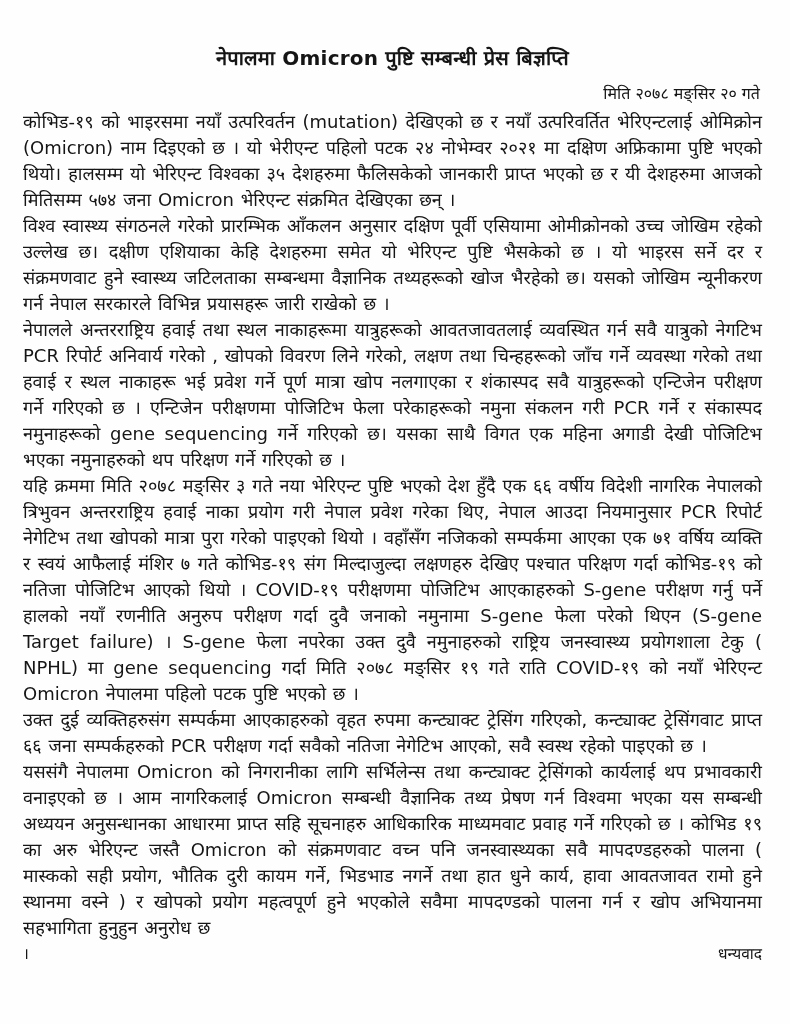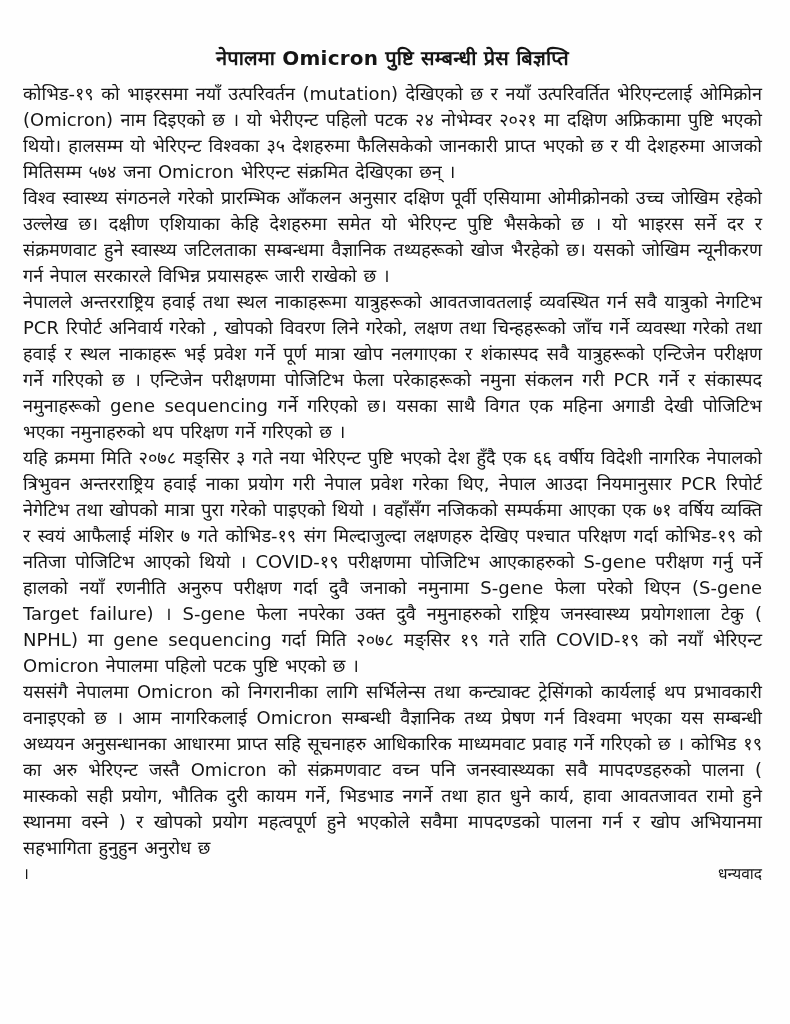--- a/index.html
+++ b/index.html
@@ -46,22 +46,24 @@
     font-size: 15.5px;
     line-height: 26px;
     margin: 0;
   }
 </style>
 </head>
 <body>
 
 <div class="page">
   <h1 class="title">नेपालमा Omicron पुष्टि सम्बन्धी प्रेस बिज्ञप्ति</h1>
+  <div class="date-line">मिति २०७८ मङ्सिर २० गते</div>
   <p class="para">कोभिड-१९ को भाइरसमा नयाँ उत्परिवर्तन (mutation) देखिएको छ र नयाँ उत्परिवर्तित भेरिएन्टलाई ओमिक्रोन (Omicron) नाम दिइएको छ । यो भेरीएन्ट पहिलो पटक २४ नोभेम्वर २०२१ मा  दक्षिण अफ्रिकामा पुष्टि भएको थियो। हालसम्म यो भेरिएन्ट विश्वका ३५ देशहरुमा फैलिसकेको जानकारी प्राप्त भएको छ र यी देशहरुमा आजको मितिसम्म ५७४ जना Omicron भेरिएन्ट संक्रमित देखिएका छन् ।</p>
   <p class="para">विश्व स्वास्थ्य संगठनले गरेको प्रारम्भिक आँकलन अनुसार दक्षिण पूर्वी एसियामा ओमीक्रोनको उच्च जोखिम रहेको उल्लेख छ। दक्षीण एशियाका केहि देशहरुमा समेत यो भेरिएन्ट पुष्टि भैसकेको छ । यो भाइरस सर्ने दर र संक्रमणवाट हुने स्वास्थ्य जटिलताका सम्बन्धमा वैज्ञानिक तथ्यहरूको खोज भैरहेको छ। यसको जोखिम न्यूनीकरण गर्न नेपाल सरकारले विभिन्न प्रयासहरू जारी राखेको छ ।</p>
   <p class="para">नेपालले अन्तरराष्ट्रिय हवाई तथा स्थल नाकाहरूमा यात्रुहरूको आवतजावतलाई व्यवस्थित गर्न सवै यात्रुको नेगटिभ PCR रिपोर्ट अनिवार्य गरेको , खोपको विवरण लिने गरेको, लक्षण तथा चिन्हहरूको जाँच गर्ने व्यवस्था गरेको तथा हवाई र स्थल नाकाहरू भई प्रवेश गर्ने पूर्ण मात्रा खोप नलगाएका र शंकास्पद सवै यात्रुहरूको एन्टिजेन परीक्षण गर्ने गरिएको छ । एन्टिजेन परीक्षणमा पोजिटिभ फेला परेकाहरूको नमुना संकलन गरी PCR गर्ने र संकास्पद नमुनाहरूको gene sequencing गर्ने गरिएको छ। यसका साथै विगत एक महिना अगाडी देखी पोजिटिभ भएका नमुनाहरुको थप परिक्षण गर्ने गरिएको छ ।</p>
   <p class="para">यहि क्रममा  मिति २०७८ मङ्सिर ३ गते नया भेरिएन्ट पुष्टि भएको देश हुँदै एक ६६ वर्षीय विदेशी नागरिक नेपालको त्रिभुवन अन्तरराष्ट्रिय हवाई नाका प्रयोग गरी नेपाल प्रवेश गरेका थिए, नेपाल आउदा नियमानुसार PCR रिपोर्ट नेगेटिभ तथा खोपको मात्रा पुरा गरेको पाइएको थियो । वहाँसँग नजिकको सम्पर्कमा आएका एक ७१ वर्षिय व्यक्ति र स्वयं आफैलाई मंशिर ७ गते  कोभिड-१९ संग मिल्दाजुल्दा लक्षणहरु देखिए पश्चात परिक्षण गर्दा कोभिड-१९ को नतिजा पोजिटिभ आएको थियो । COVID-१९ परीक्षणमा पोजिटिभ आएकाहरुको S-gene परीक्षण गर्नु पर्ने हालको नयाँ रणनीति अनुरुप परीक्षण गर्दा दुवै जनाको नमुनामा   S-gene फेला परेको थिएन (S-gene Target failure) । S-gene फेला नपरेका उक्त दुवै नमुनाहरुको राष्ट्रिय जनस्वास्थ्य प्रयोगशाला टेकु ( NPHL) मा gene sequencing गर्दा मिति २०७८ मङ्सिर १९ गते राति COVID-१९ को नयाँ भेरिएन्ट Omicron नेपालमा पहिलो पटक पुष्टि भएको छ ।</p>
+  <p class="para">उक्त दुई व्यक्तिहरुसंग सम्पर्कमा आएकाहरुको वृहत रुपमा कन्ट्याक्ट ट्रेसिंग गरिएको, कन्ट्याक्ट ट्रेसिंगवाट प्राप्त ६६ जना सम्पर्कहरुको PCR परीक्षण गर्दा सवैको नतिजा नेगेटिभ आएको, सवै स्वस्थ रहेको पाइएको छ ।</p>
   <p class="para">यससंगै नेपालमा Omicron को निगरानीका लागि सर्भिलेन्स तथा कन्ट्याक्ट ट्रेसिंगको कार्यलाई थप प्रभावकारी वनाइएको छ । आम नागरिकलाई  Omicron सम्बन्धी वैज्ञानिक तथ्य प्रेषण गर्न विश्वमा भएका यस सम्बन्धी अध्ययन अनुसन्धानका आधारमा प्राप्त सहि सूचनाहरु आधिकारिक माध्यमवाट प्रवाह गर्ने गरिएको छ । कोभिड १९ का अरु भेरिएन्ट जस्तै Omicron को संक्रमणवाट वच्न पनि जनस्वास्थ्यका सवै मापदण्डहरुको पालना ( मास्कको सही प्रयोग, भौतिक दुरी कायम गर्ने, भिडभाड नगर्ने तथा हात धुने कार्य, हावा आवतजावत रामो हुने स्थानमा वस्ने ) र खोपको प्रयोग महत्वपूर्ण हुने भएकोले सवैमा मापदण्डको पालना गर्न र खोप अभियानमा सहभागिता हुनुहुन अनुरोध छ</p>
   <div class="closing-line">
     <span>।</span>
     <span>धन्यवाद</span>
   </div>
 </div>
 
 </body></html>

